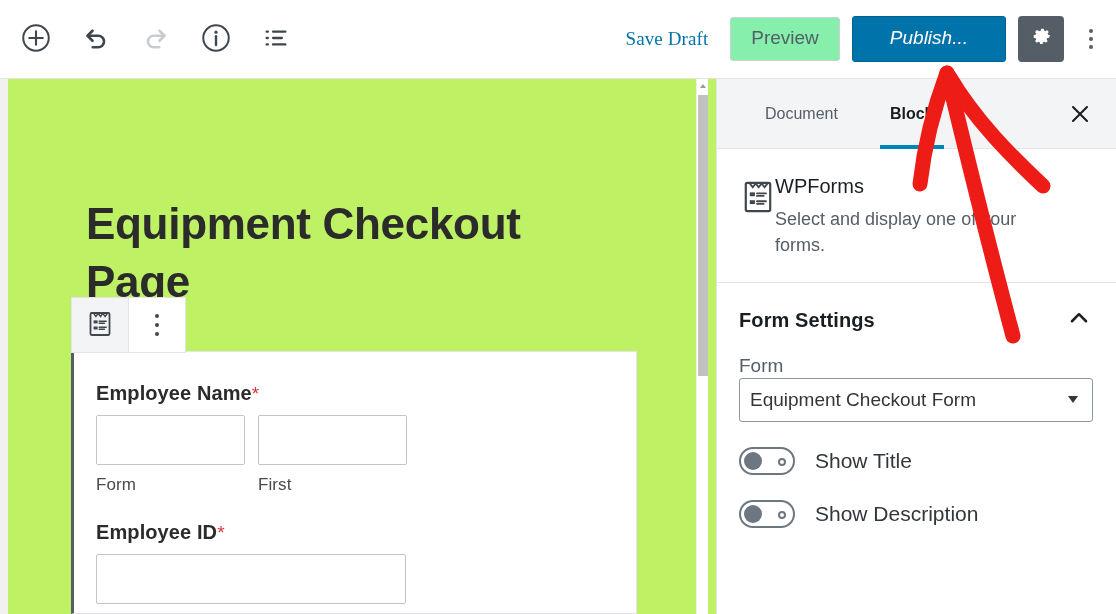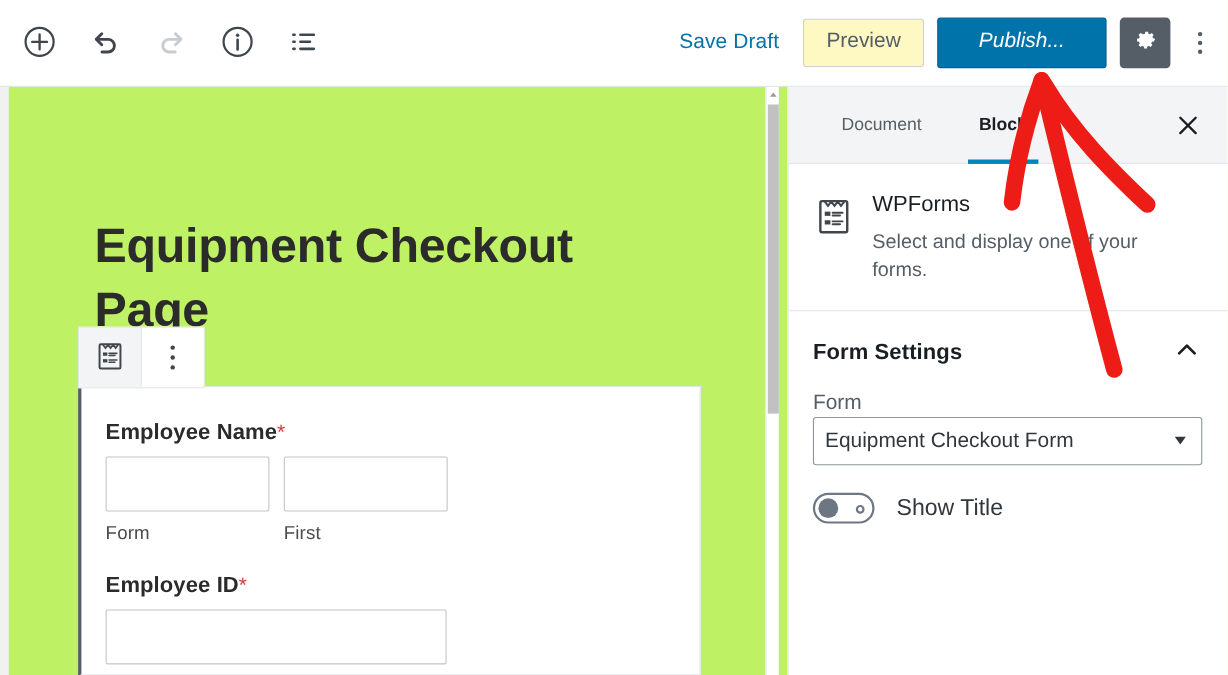--- a/index.html
+++ b/index.html
@@ -54,27 +54,27 @@
     padding-right: 10px;
     gap: 12px;
   }
   .save-draft {
     color: #0073aa;
     font-size: 19px;
     letter-spacing: .1px;
     cursor: pointer;
     background: none;
     border: none;
-    font-family: Liberation Sans, sans-serif;
+    font-family: Liberation Serif, serif;
     padding: 6px 10px;
   }
   .btn-preview {
     font-size: 19px;
     color: #555d66;
-    background: #fef9c3;
+    background: #86efac;
     border: 1px solid #ccd0d4;
     border-radius: 3px;
     padding: 9px 20px 11px;
     cursor: pointer;
     font-family: inherit;
     line-height: 1.2;
   }
   .btn-publish {
     font-size: 19px;
     color: #ffffff;
@@ -288,21 +288,20 @@
     display: flex;
     align-items: center;
     justify-content: center;
     background: none;
     border: none;
     cursor: pointer;
   }
 
   .block-card {
     display: flex;
-    gap: 18px;
     padding: 26px 24px 24px 24px;
     border-bottom: 1px solid #e2e4e7;
   }
   .block-card-icon { flex: 0 0 auto; padding-top: 4px; }
   .block-card-title {
     font-size: 20px;
     color: #191e23;
     font-weight: 400;
     margin-bottom: 9px;
   }
@@ -590,20 +589,27 @@
       </div>
 
       <div class="toggle-row">
         <div class="toggle">
           <span class="toggle-knob"></span>
           <span class="toggle-hole"></span>
         </div>
         <div class="toggle-label">Show Title</div>
       </div>
 
+      <div class="toggle-row">
+        <div class="toggle">
+          <span class="toggle-knob"></span>
+          <span class="toggle-hole"></span>
+        </div>
+        <div class="toggle-label">Show Description</div>
+      </div>
     </div>
   </div>
 
   <svg class="annotation" viewBox="0 0 1116 614" xmlns="http://www.w3.org/2000/svg">
     <g fill="none" stroke="#ee1c17" stroke-width="15" stroke-linecap="round" stroke-linejoin="round">
 
       <path d="M947 73 C 963 140, 990 250, 1013 336"></path>
 
       <path d="M947 73 C 935 105, 925 140, 920 184"></path>
 

